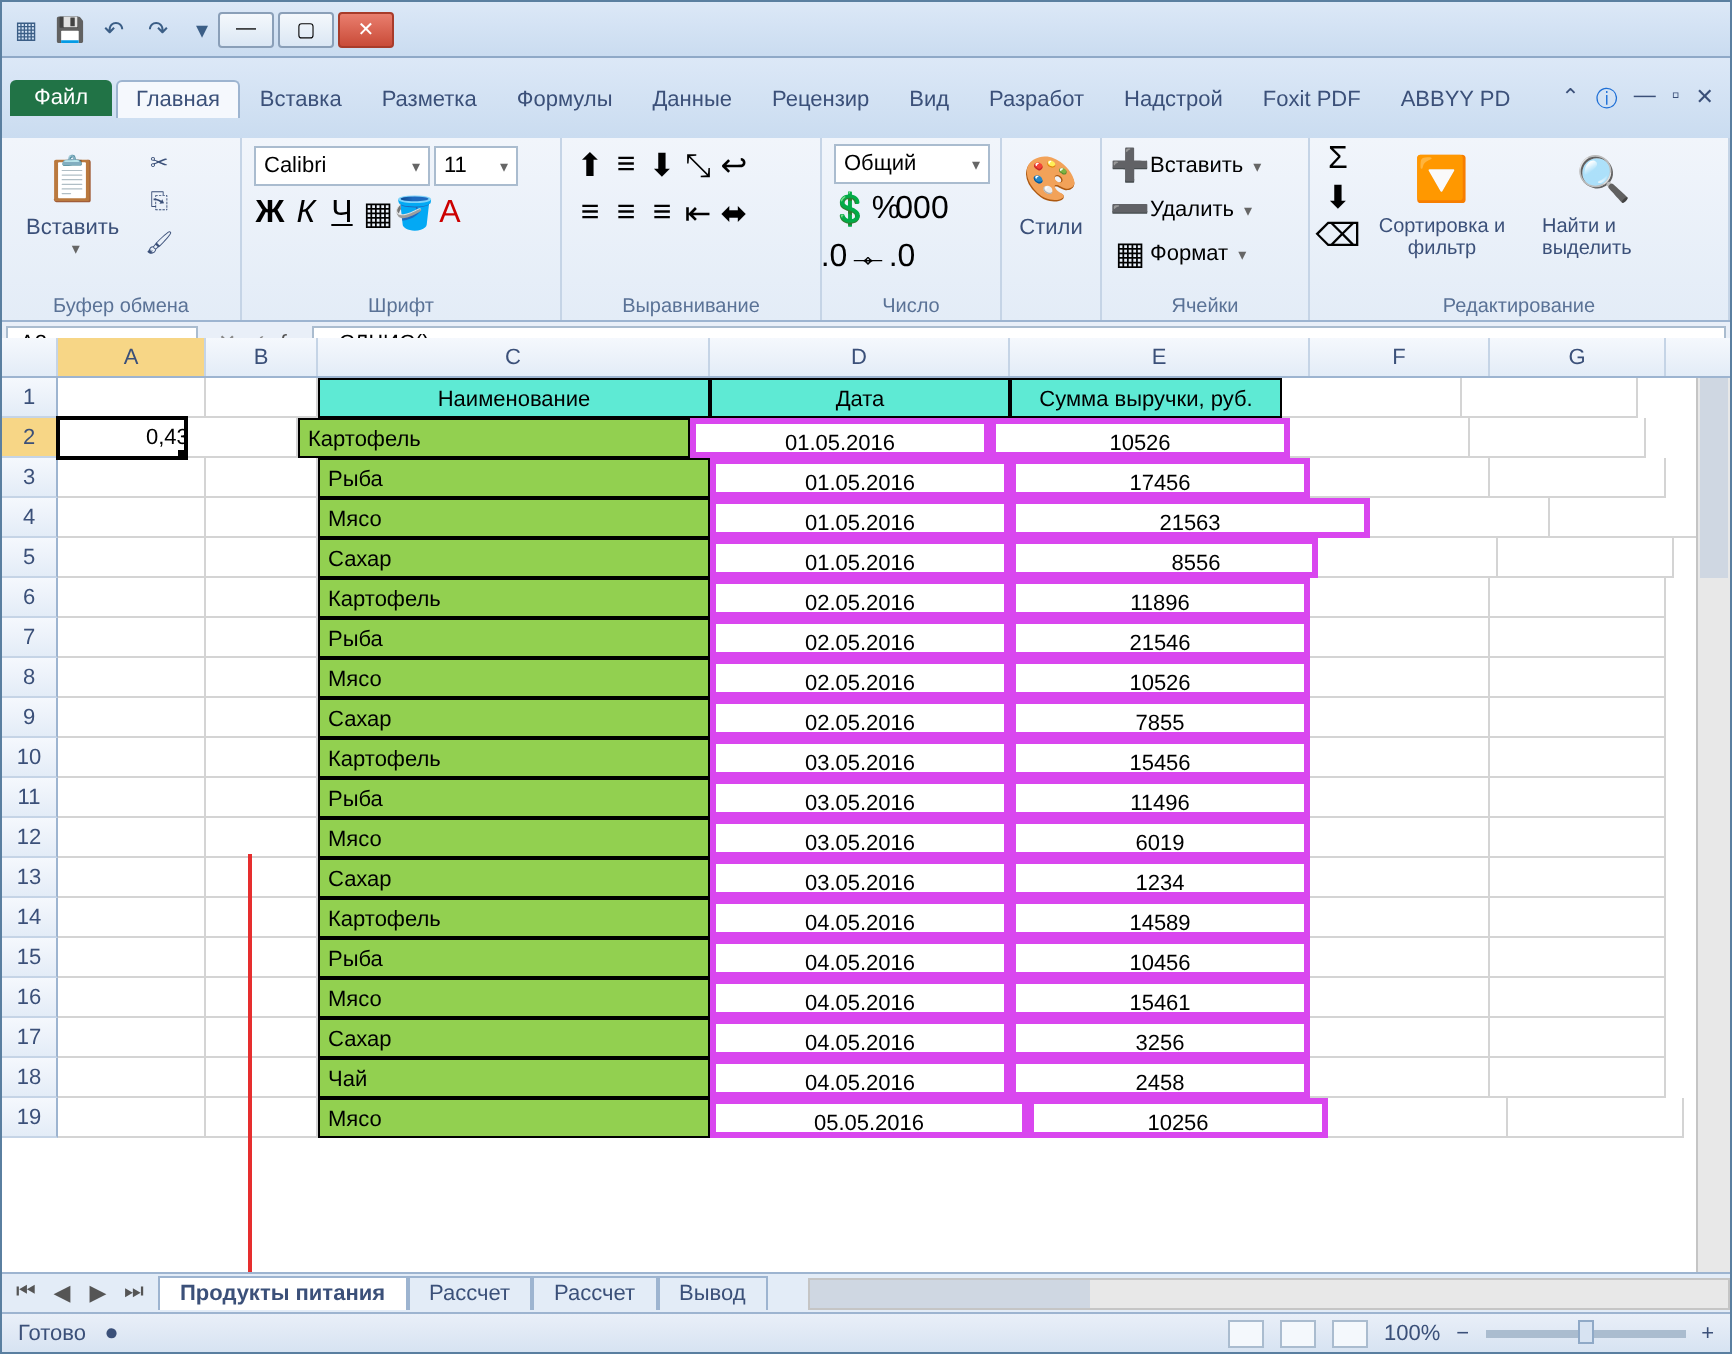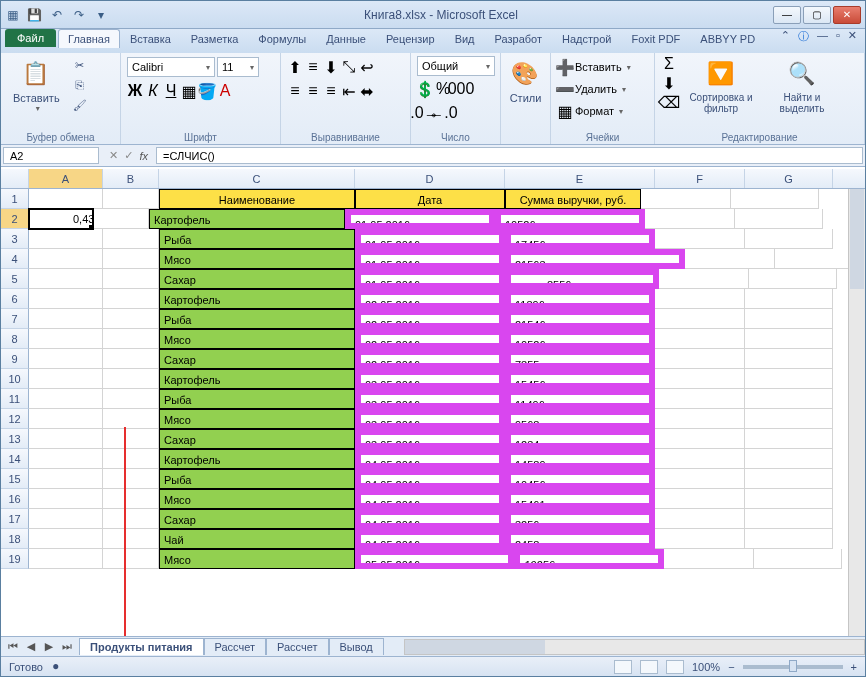--- a/index.html
+++ b/index.html
@@ -8,21 +8,21 @@
 
 .titlebar { height: 28px; background: linear-gradient(#dce8f7, #cadcf0); display: flex; align-items: center; padding: 0 4px; border-bottom: 1px solid #8fa9c7; }
 .titlebar-left { display: flex; gap: 6px; align-items: center; }
 .qat-icon { width: 16px; height: 16px; display: flex; align-items: center; justify-content: center; font-size: 12px; color: #3b5e86; }
 .title-text { flex: 1; text-align: center; font-size: 12px; color: #3b5079; }
 .winbtns { display: flex; gap: 2px; }
 .winbtn { width: 28px; height: 18px; border: 1px solid #8a9fb8; border-radius: 2px; display: flex; align-items: center; justify-content: center; font-size: 10px; background: linear-gradient(#f4f8fc,#dbe7f4); }
 .winbtn.close { background: linear-gradient(#e97e6e,#c94b38); color: #fff; border-color: #a83b2a; }
 
 
-.ribbon-tabs { height: 24px; background: linear-gradient(#dce8f7,#cadcf0); display: flex; align-items: flex-start; padding-left: 4px; }
+.ribbon-tabs { height: 40px; background: linear-gradient(#dce8f7,#cadcf0); display: flex; align-items: center; padding-left: 4px; }
 .tab-file { background: #217346; color: #fff; padding: 3px 12px; font-size: 11px; border-radius: 3px 3px 0 0; margin-right: 2px; }
 .tab { padding: 3px 9px; font-size: 11px; color: #3b5079; border: 1px solid transparent; border-bottom: none; cursor: default; }
 .tab.active { background: #f5f8fd; border-color: #9db4d0; border-radius: 3px 3px 0 0; color: #3b5079; }
 .ribbon-right { margin-left: auto; display: flex; gap: 8px; padding-right: 8px; font-size: 11px; color: #3b5079; }
 
 
 .ribbon { height: 92px; background: linear-gradient(#f1f5fb,#e3ecf7); border-bottom: 1px solid #9db4d0; display: flex; }
 .rgroup { border-right: 1px solid #c5d4e6; padding: 3px 6px 1px; display: flex; flex-direction: column; justify-content: space-between; }
 .rgroup-content { display: flex; gap: 4px; align-items: flex-start; flex: 1; }
 .rgroup-label { text-align: center; font-size: 10px; color: #5a7296; padding-top: 1px; }
@@ -47,23 +47,23 @@
 .col-headers { display: flex; height: 20px; background: linear-gradient(#f5f8fd,#e3ecf7); border-bottom: 1px solid #9db4d0; }
 .corner { width: 28px; border-right: 1px solid #c5d4e6; background: linear-gradient(#f5f8fd,#e3ecf7); }
 .col-h { border-right: 1px solid #c5d4e6; text-align: center; font-size: 11px; color: #3b5079; line-height: 20px; }
 .col-h.active { background: #f7d686; }
 .rows { position: relative; }
 .row { display: flex; height: 20px; }
 .row-h { width: 28px; border-right: 1px solid #9db4d0; border-bottom: 1px solid #c5d4e6; background: linear-gradient(#f5f8fd,#e3ecf7); text-align: center; font-size: 11px; color: #3b5079; line-height: 20px; }
 .row-h.active { background: #f7d686; }
 .cell { border-right: 1px solid #d4d4d4; border-bottom: 1px solid #d4d4d4; font-size: 11px; padding: 0 4px; line-height: 20px; overflow: hidden; white-space: nowrap; }
 .cell.selected { outline: 2px solid #000; outline-offset: -1px; background: #fff; position: relative; z-index: 2; text-align: right; }
-.cell.header-yel { background: #fde047; text-align: center; border: 1px solid #000; font-weight: normal; }
+.cell.header-yel { background: #5eead4; text-align: center; border: 1px solid #000; font-weight: normal; }
 .cell.green { background: #92d050; border: 1px solid #000; padding-left: 4px; }
-.cell.data { border: 6px solid #d946ef; text-align: left; }
+.cell.data { border: 3px solid #d946ef; text-align: center; }
 .fill-handle { position: absolute; width: 6px; height: 6px; background: #000; bottom: -3px; right: -3px; cursor: crosshair; }
 
 
 .arrow { position: absolute; left: 123px; top: 258px; width: 2px; height: 338px; background: #e62e2e; }
 .arrow::after { content: ""; position: absolute; bottom: -8px; left: -5px; border: 6px solid transparent; border-top: 10px solid #e62e2e; }
 
 
 .sheet-tabs { position: absolute; bottom: 20px; left: 0; right: 0; height: 20px; background: #e3ecf7; display: flex; align-items: center; border-top: 1px solid #9db4d0; font-size: 11px; }
 .nav-btns { display: flex; padding: 0 4px; gap: 2px; }
 .nav-btn { width: 16px; text-align: center; color: #555; }
@@ -86,21 +86,20 @@
 <body>
 
 <div class="titlebar">
   <div class="titlebar-left">
     <span class="qat-icon">▦</span>
     <span class="qat-icon">💾</span>
     <span class="qat-icon">↶</span>
     <span class="qat-icon">↷</span>
     <span class="qat-icon">▾</span>
   </div>
-  <div class="title-text">Книга8.xlsx  -  Microsoft Excel</div>
   <div class="winbtns">
     <div class="winbtn">—</div>
     <div class="winbtn">▢</div>
     <div class="winbtn close">✕</div>
   </div>
 </div>
 
 <div class="ribbon-tabs">
   <div class="tab-file">Файл</div>
   <div class="tab active">Главная</div>
@@ -238,21 +237,21 @@
         <span class="ico">Σ</span>
         <span class="ico">⬇</span>
         <span class="ico">⌫</span>
       </div>
       <div class="big-btn">
         <span class="icon">🔽</span>
         <span style="font-size:10px;text-align:center;max-width:68px">Сортировка и фильтр</span>
       </div>
       <div class="big-btn">
         <span class="icon">🔍</span>
-        <span style="font-size:10px;text-align:center;max-width:62px">Найти и выделить</span>
+        <span style="font-size:10px;text-align:left;max-width:62px">Найти и выделить</span>
       </div>
     </div>
     <div class="rgroup-label">Редактирование</div>
   </div>
 </div>
 
 <div class="fbar">
   <div class="namebox">A2</div>
   <div class="fbar-btns">
     <span>✕</span>
@@ -384,21 +383,21 @@
         <div class="cell data" style="width: 150px;">11496</div>
         <div class="cell " style="width: 90px;"></div>
         <div class="cell " style="width: 88px;"></div>
       </div>
       <div class="row">
         <div class="row-h">12</div>
         <div class="cell " style="width: 74px;"></div>
         <div class="cell " style="width: 56px;"></div>
         <div class="cell green" style="width: 196px;">Мясо</div>
         <div class="cell data" style="width: 150px;">03.05.2016</div>
-        <div class="cell data" style="width: 150px;">9568</div>
+        <div class="cell data" style="width: 150px;">6019</div>
         <div class="cell " style="width: 90px;"></div>
         <div class="cell " style="width: 88px;"></div>
       </div>
       <div class="row">
         <div class="row-h">13</div>
         <div class="cell " style="width: 74px;"></div>
         <div class="cell " style="width: 56px;"></div>
         <div class="cell green" style="width: 196px;">Сахар</div>
         <div class="cell data" style="width: 150px;">03.05.2016</div>
         <div class="cell data" style="width: 150px;">1234</div>
@@ -454,21 +453,21 @@
         <div class="cell data" style="width: 150px;">2458</div>
         <div class="cell " style="width: 90px;"></div>
         <div class="cell " style="width: 88px;"></div>
       </div>
       <div class="row">
         <div class="row-h">19</div>
         <div class="cell " style="width: 74px;"></div>
         <div class="cell " style="width: 56px;"></div>
         <div class="cell green" style="width: 196px;">Мясо</div>
         <div class="cell data" style="width: 159px;">05.05.2016</div>
-        <div class="cell data" style="width: 150px; font-style: italic;">10256</div>
+        <div class="cell data" style="width: 150px;">10256</div>
         <div class="cell " style="width: 90px;"></div>
         <div class="cell " style="width: 88px;"></div>
       </div>
     </div>
   <div class="arrow"></div>
 </div>
 
 <div class="vscroll">
     <div class="vscroll-thumb"></div>
   </div>

